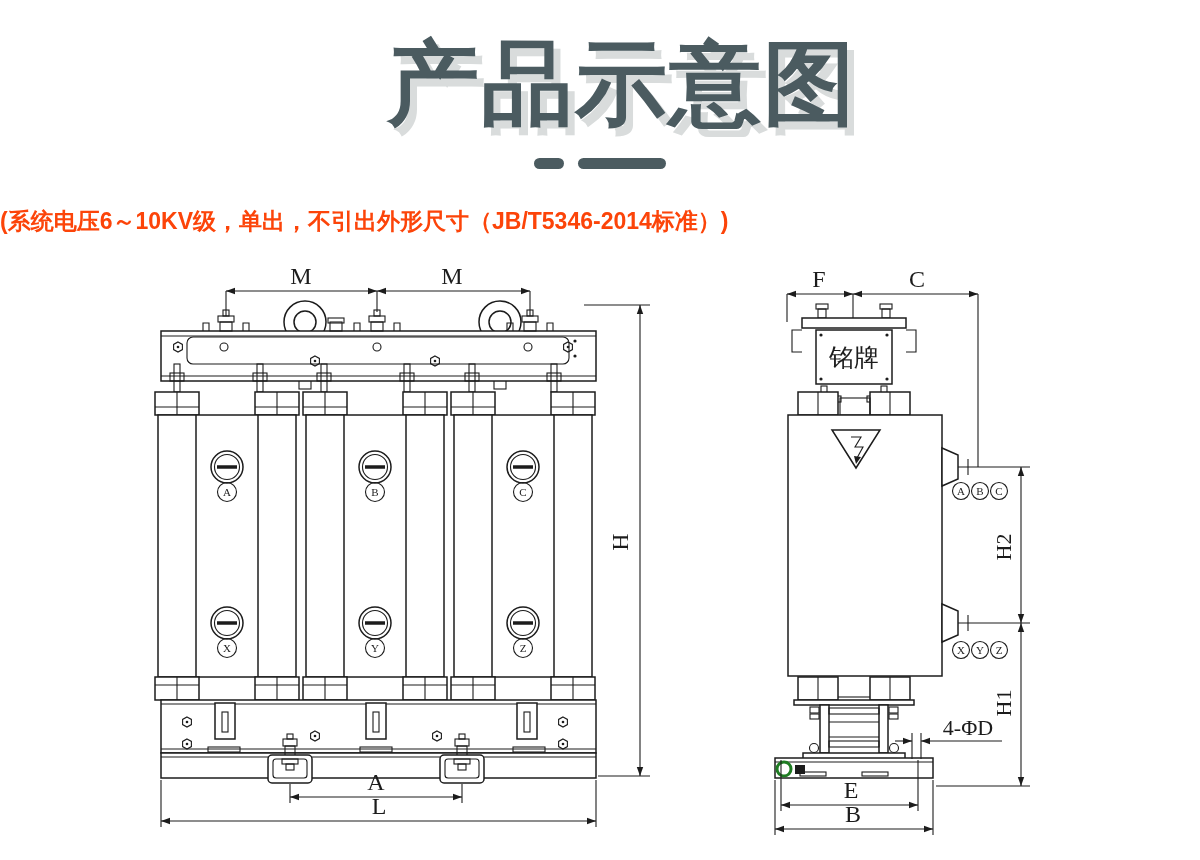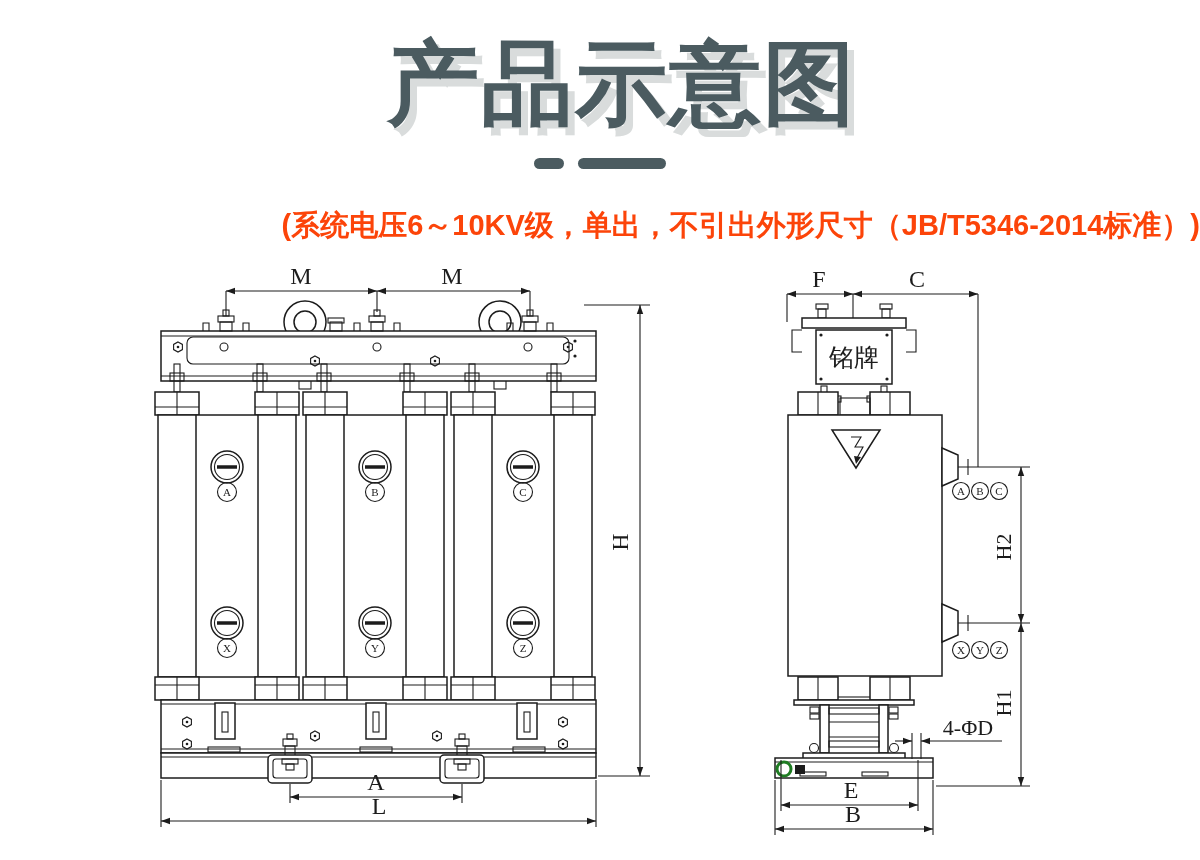--- a/index.html
+++ b/index.html
@@ -10,22 +10,22 @@
   .page{position:relative;width:1200px;height:860px;background:var(--c-bg);overflow:hidden;
         font-family:"Liberation Sans", sans-serif;}
   .big-title{position:absolute;top:10px;left:6px;width:100%;margin:16px;text-align:center;
         font-size:92px;line-height:1.25;font-weight:700;letter-spacing:2px;
         color:var(--c-title);text-shadow:7px 8px 0 var(--c-title_shadow);}
   .title-dashes{position:absolute;top:158px;left:0;width:100%;display:flex;
         justify-content:center;align-items:center;gap:14px;}
   .title-dashes .dash{background:var(--c-title);height:11px;border-radius:6px;}
   .title-dashes .dash.short{width:30px;}
   .title-dashes .dash.long{width:88px;}
-  .subtitle{position:absolute;top:206px;left:0;width:100%;margin:0;text-align:right;
-        font-size:29px;font-weight:700;color:var(--c-subtitle);}
+  .subtitle{position:absolute;top:206px;left:0;width:100%;margin:0;text-align:left;
+        font-size:23px;font-weight:700;color:var(--c-subtitle);}
   svg.drawing{position:absolute;left:0;top:0;width:1200px;height:860px;}
   
   .k  {stroke:var(--c-line);fill:none;stroke-width:1.5;}
   .kt {stroke:var(--c-line);fill:none;stroke-width:1.1;}
   .kw {stroke:var(--c-line);fill:#ffffff;stroke-width:1.5;}
   .kf {fill:var(--c-line);stroke:none;}
   .d  {stroke:var(--c-line);fill:none;stroke-width:1.1;}
   .bar{stroke:var(--c-line);fill:none;stroke-width:3.5;}
   .gnd{stroke:var(--c-ground);fill:none;stroke-width:3;}
   text.dim{font-family:"Liberation Serif", serif;font-size:24px;fill:var(--c-line);

